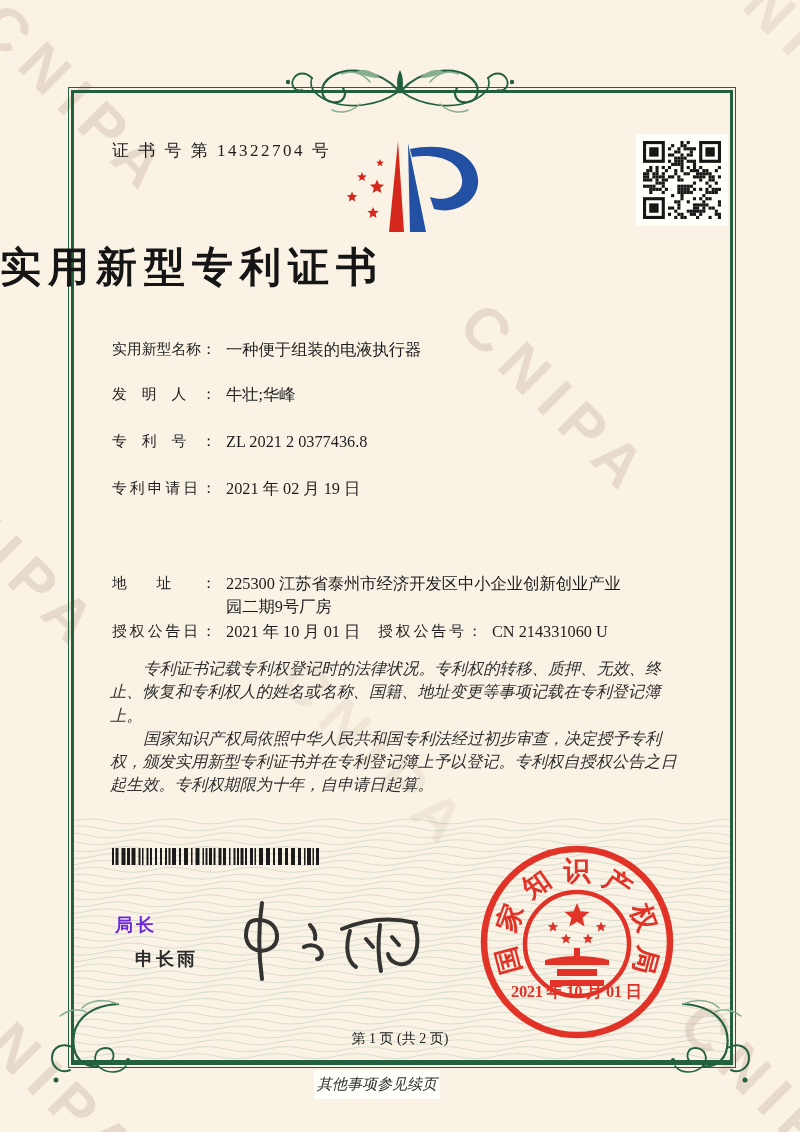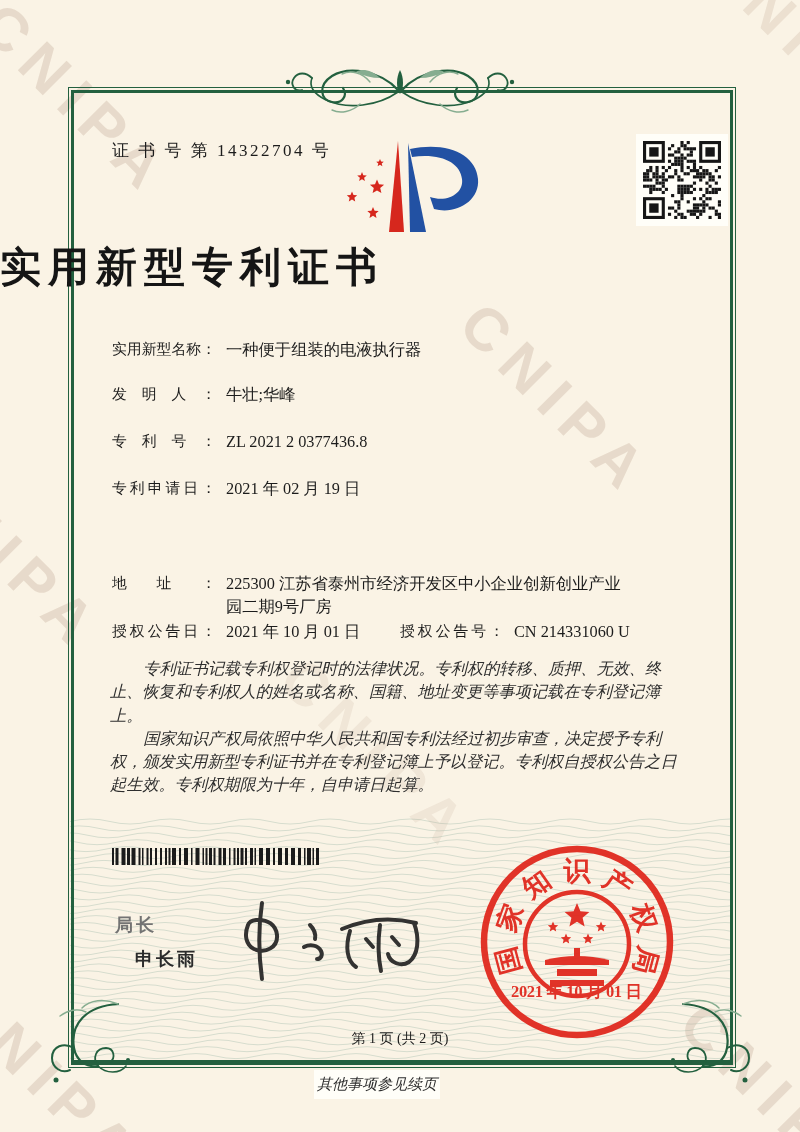--- a/index.html
+++ b/index.html
@@ -29,29 +29,29 @@
   .qr-pad{position:absolute;left:636px;top:134px;width:92px;height:92px;background:#fffef8;
           display:flex;align-items:center;justify-content:center;}
   .title{position:absolute;left:0;top:240px;width:800px;margin:0;
          font-size:41px;font-weight:700;letter-spacing:7px;color:#151515;}
   
   .field{position:absolute;left:112px;font-size:16.3px;line-height:23px;white-space:nowrap;}
   .flabel{display:inline-block;width:104px;font-size:14.8px;text-align:justify;
           text-align-last:justify;white-space:nowrap;vertical-align:top;line-height:23px;}
   .fval{display:inline-block;margin-left:10px;vertical-align:top;white-space:pre-line;
         max-width:480px;}
-  .field.second{left:400px;}
+  .field.second{left:378px;}
   
   .paras{position:absolute;left:110px;top:658px;width:582px;font-size:16.2px;
          line-height:23.3px;font-style:italic;color:#2e2e2e;}
   .paras p{margin:0;text-indent:2.05em;}
   
   #barcode{position:absolute;left:112px;top:848px;}
   .sig-title{position:absolute;left:115px;top:913px;font-family:"Liberation Sans",sans-serif;
-             font-size:18px;letter-spacing:3px;color:#737373;font-weight:600;}
+             font-size:18px;letter-spacing:3px;color:#6d28d9;font-weight:600;}
   .sig-name{position:absolute;left:115px;top:947px;font-family:"Liberation Sans",sans-serif;
             font-size:18px;letter-spacing:3px;color:#2b2b2b;font-weight:600;margin-left:20px;}
   #sig{position:absolute;left:226px;top:895px;}
   #seal{position:absolute;left:477px;top:842px;}
   .seal-arc-ch{font:bold 27px "Liberation Serif",serif;fill:var(--red);}
   .seal-date{font:bold 16.5px "Liberation Serif",serif;fill:var(--red);letter-spacing:1px;}
   .page-num{position:absolute;left:0;top:1030px;width:800px;text-align:center;font-size:14px;}
   .note-box{position:absolute;left:314px;top:1070px;background:#fffef8;padding:5px 3px;
             font-size:15px;font-style:italic;color:#2e2e2e;}
   .orn-stroke{fill:none;stroke:var(--green);stroke-linecap:round;}

